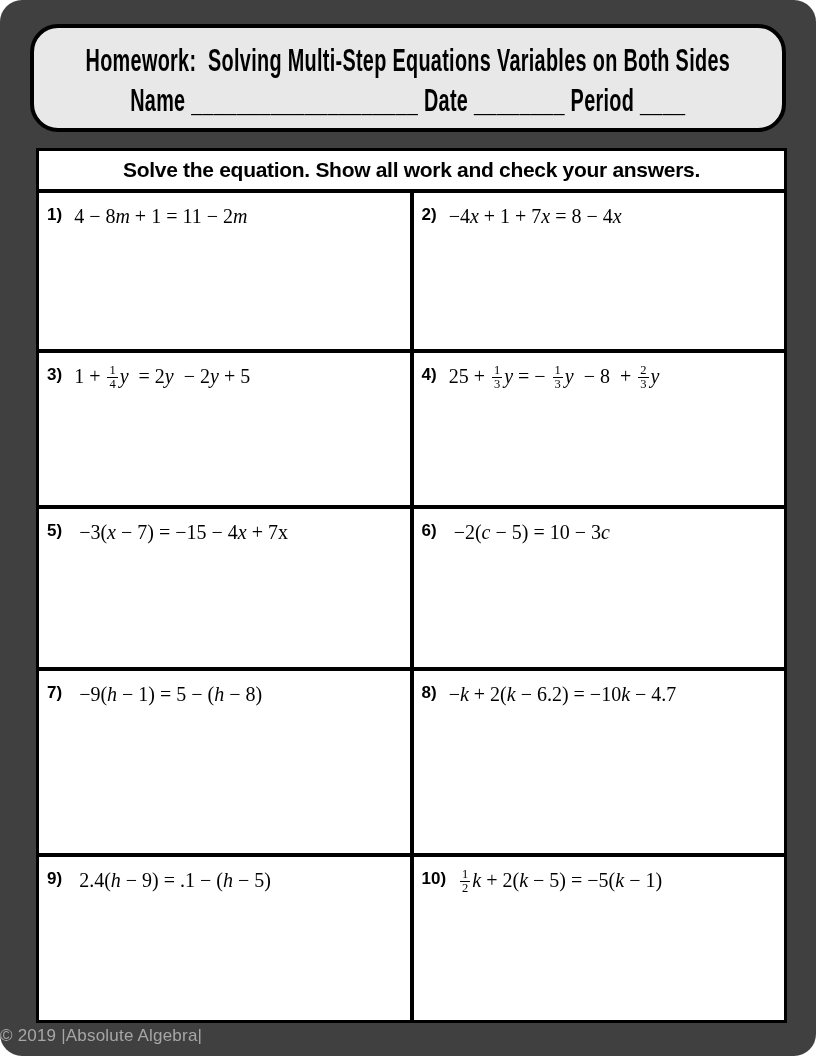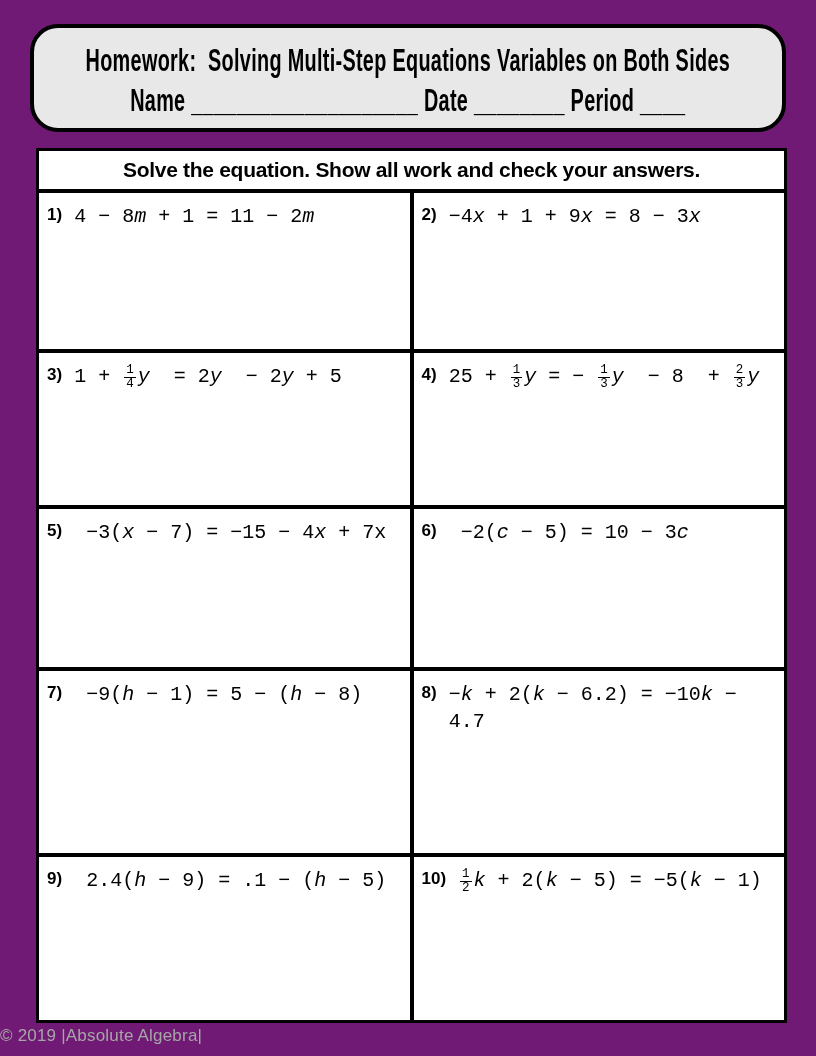--- a/index.html
+++ b/index.html
@@ -1,19 +1,19 @@
 <!DOCTYPE html>
 <html><head>
 <meta charset="utf-8">
 <style>
   * { margin:0; padding:0; box-sizing:border-box; }
   html,body { background:#ffffff; }
   body { width:816px; height:1056px; font-family:"Liberation Sans", sans-serif; position:relative; overflow:hidden; }
 
-  .page { position:absolute; left:0; top:0; width:816px; height:1056px; background:#701a75; }
+  .page { position:absolute; left:0; top:0; width:816px; height:1056px; background:#404040;border-radius:22px; }
 
   
   .header-box {
     position:absolute; left:30px; top:24px; width:756px; height:108px;
     border:4px solid #000; border-radius:28px;
     display:flex; flex-direction:column; justify-content:center; align-items:center;
     padding-top:4px;
   }
   .hline {
     font-weight:bold; white-space:pre; line-height:40px;
@@ -42,21 +42,21 @@
   }
   .problem-cell {
     padding:10px 8px 6px 8px;
     display:flex; align-items:flex-start;
   }
   .pnum {
     font-weight:bold; font-size:17px; color:#000;
     margin-right:12px; white-space:nowrap; padding-top:2px;
   }
   .eq {
-    font-family:Liberation Mono, monospace; font-size:20px; color:#000;
+    font-family:Liberation Serif, serif; font-size:20px; color:#000;
     white-space:pre-wrap; line-height:1.35;
   }
   .mtxt { font-style:normal; white-space:pre-wrap; }
   .mvar { font-style:italic; white-space:pre-wrap; }
   .frac {
     display:inline-block; text-align:center; vertical-align:-0.42em;
     font-size:12.5px; line-height:1.1; font-style:normal; margin:0 2px;
   }
   .frac .fn { display:block; border-bottom:1.3px solid #000; padding:0 2px 0px 2px; }
   .frac .fd { display:block; padding:0 2px; }
@@ -81,21 +81,21 @@
     <div class="cell instructions-bar">
       <span class="instructions-text">Solve the equation. Show all work and check your answers.</span>
     </div>
 
     <div class="cell problem-cell">
       <span class="pnum">1)</span>
       <span class="eq"><span class="mtxt">4 − 8</span><span class="mvar">m</span><span class="mtxt"> + 1 = 11 − 2</span><span class="mvar">m</span></span>
     </div>
     <div class="cell problem-cell">
       <span class="pnum">2)</span>
-      <span class="eq"><span class="mtxt">−4</span><span class="mvar">x</span><span class="mtxt"> + 1 + 9</span><span class="mvar">x</span><span class="mtxt"> = 8 − 3</span><span class="mvar">x</span></span>
+      <span class="eq"><span class="mtxt">−4</span><span class="mvar">x</span><span class="mtxt"> + 1 + 7</span><span class="mvar">x</span><span class="mtxt"> = 8 − 4</span><span class="mvar">x</span></span>
     </div>
 
     <div class="cell problem-cell">
       <span class="pnum">3)</span>
       <span class="eq"><span class="mtxt">1 + </span><span class="frac"><span class="fn">1</span><span class="fd">4</span></span><span class="mvar">y</span><span class="mtxt">  = 2</span><span class="mvar">y</span><span class="mtxt">  − 2</span><span class="mvar">y</span><span class="mtxt"> + 5</span></span>
     </div>
     <div class="cell problem-cell">
       <span class="pnum">4)</span>
       <span class="eq"><span class="mtxt">25 + </span><span class="frac"><span class="fn">1</span><span class="fd">3</span></span><span class="mvar">y</span><span class="mtxt"> = − </span><span class="frac"><span class="fn">1</span><span class="fd">3</span></span><span class="mvar">y</span><span class="mtxt">  − 8  + </span><span class="frac"><span class="fn">2</span><span class="fd">3</span></span><span class="mvar">y</span></span>
     </div>

